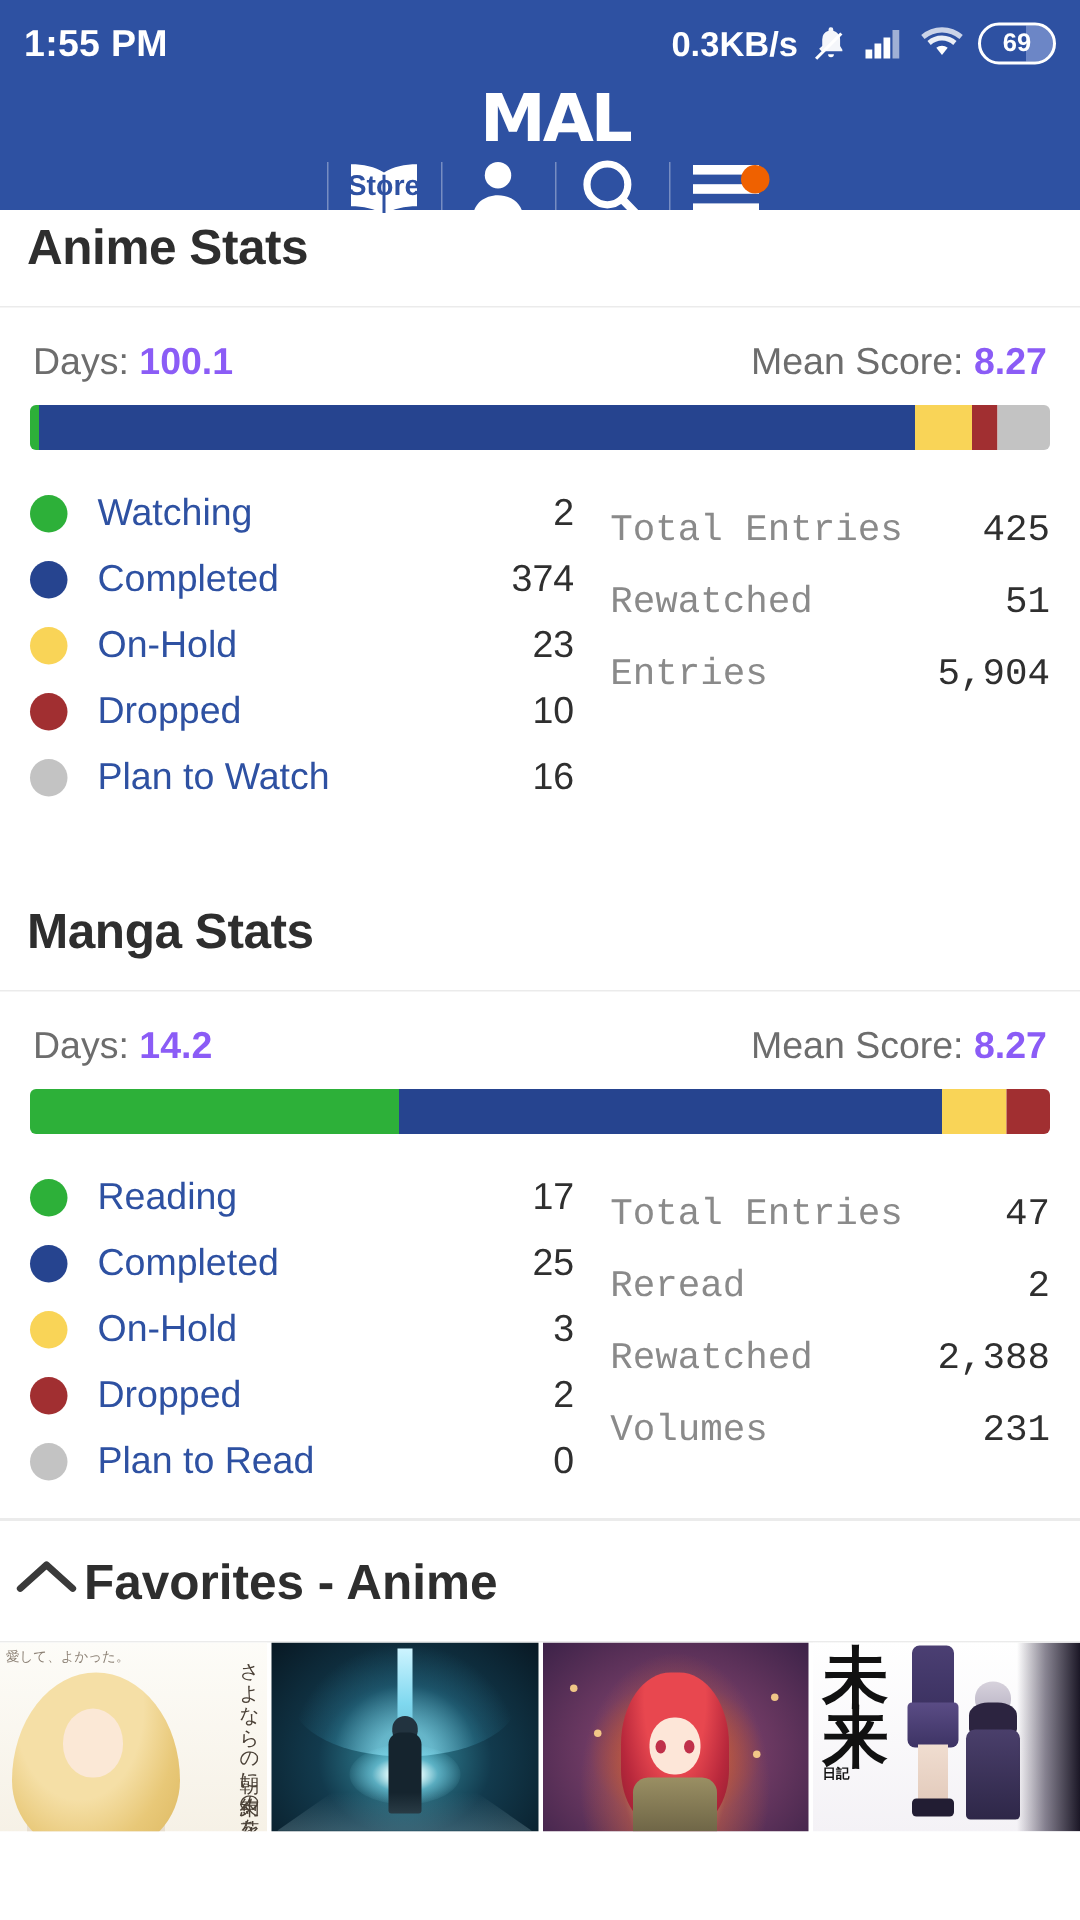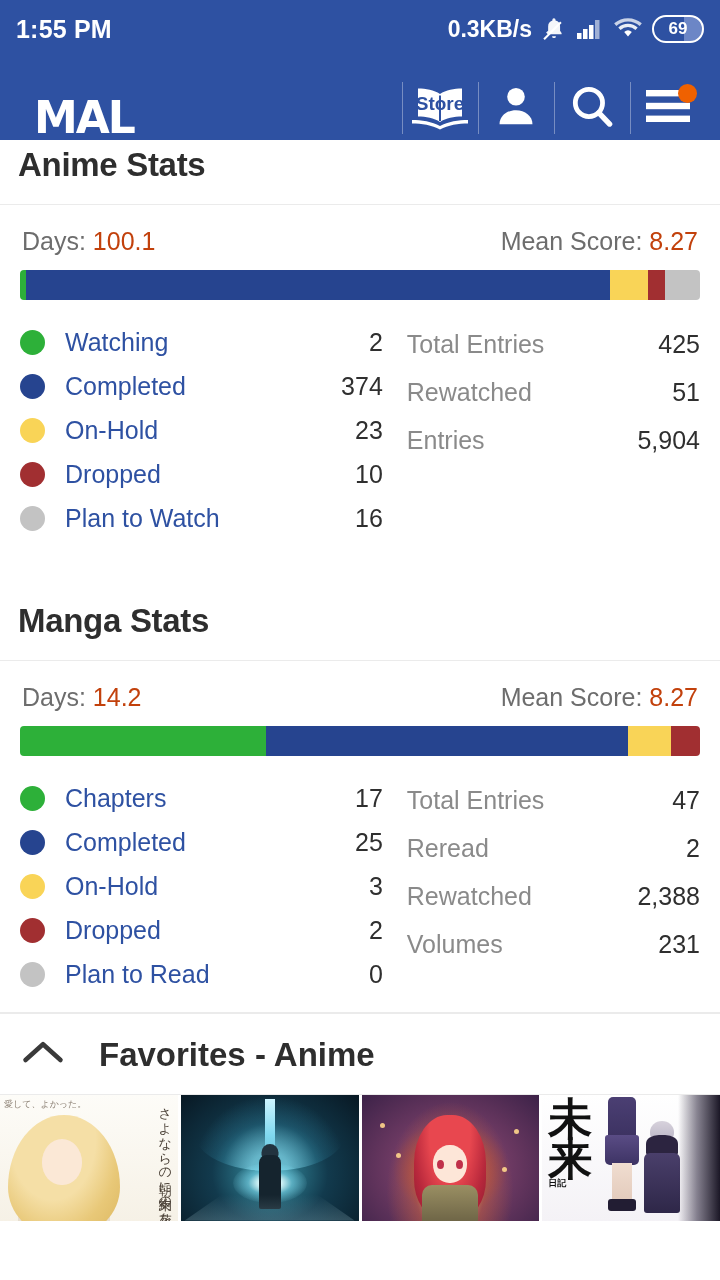--- a/index.html
+++ b/index.html
@@ -25,22 +25,22 @@
   .battery {
     display: flex; align-items: center; justify-content: center;
     width: 52px; height: 28px; border: 2.5px solid #fff; border-radius: 14px;
     font-size: 17px; font-weight: bold; color: #fff; position: relative;
     background: linear-gradient(to right,#2e51a2 0 62%, #6c86c6 62% 100%);
   }
 
   
   .appbar {
     height: 82px; background: #2e51a2;
-    display: flex; align-items: flex-end; justify-content: space-between;
-    padding: 0 14px 0 34px; position: relative;
+    display: flex; align-items: center; justify-content: space-between;
+    padding: 0 14px 0 34px; position: relative; flex-direction: column;
   }
   .mal-logo {
     color:#fff; font-size: 44px; font-weight: 800; letter-spacing: -2px;
     font-family: "DejaVu Sans", sans-serif; line-height: 1;
   }
   .appbar-icons { display:flex; align-items: stretch; height: 64px; }
   .ab-btn {
     display:flex; align-items:center; justify-content:center;
     width: 76px; position: relative; cursor: pointer;
   }
@@ -71,21 +71,21 @@
   .sec-head h2 {
     font-size: 33px; font-weight: bold; color: #2e2e2e; letter-spacing: -.3px;
   }
 
   .stats-block { padding: 22px 20px 10px 20px; }
 
   .meta-row {
     display:flex; justify-content: space-between; align-items: baseline;
     font-size: 25px; color: #6d6d6d; padding: 0 2px 14px 2px;
   }
-  .meta-row b { color: #c2410c; font-weight: normal; }
+  .meta-row b { color: #8b5cf6; font-weight: bold; }
 
   
   .bar {
     display:flex; height: 30px; width: 100%;
     border-radius: 4px; overflow: hidden;
   }
   .bar > span { display:block; height: 100%; }
 
   
   .cols { display:flex; margin-top: 20px; }
@@ -100,34 +100,35 @@
   .legend-label {
     color: #2e51a2; font-size: 25px; flex: 1 1 auto; white-space: nowrap;
   }
   .legend-val {
     color: #2f2f2f; font-size: 25px; text-align: right; min-width: 70px;
     padding-right: 18px;
   }
 
   .sidestats { width: 44%; padding-left: 6px; }
   .side-row {
-    display:flex; justify-content: space-between; align-items:center;
+    display:flex; justify-content: space-between; align-items:flex-end;
     height: 48px;
+    font-family: Liberation Mono, monospace;
   }
   .side-label { color: #8a8a8a; font-size: 25px; }
   .side-val { color: #2f2f2f; font-size: 25px; }
 
   .block-gap { height: 46px; }
 
   .fav-divider { height: 1.5px; background:#ebebeb; margin-top: 6px; }
 
   
   .fav-head {
-    display:flex; align-items:center; gap: 35px;
-    padding: 22px 18px 20px 22px; border-bottom: 1.5px solid #ebebeb;
+    display:flex; align-items:center; gap: 4px;
+    padding: 22px 18px 20px 10px; border-bottom: 1.5px solid #ebebeb;
   }
   .fav-head h2 { font-size: 33px; font-weight: bold; color:#2e2e2e; }
 
   .fav-strip { display:flex; gap: 3px; height: 126px; overflow: hidden; }
   .fav-card { flex: 1 1 0; height: 126px; position: relative; overflow: hidden; }
 
   
   .p1 { background: linear-gradient(#fdfcf8, #f6f1e6); }
   .p1 .hair {
     position:absolute; left: 8px; bottom: -14px; width: 112px; height: 120px;
@@ -445,21 +446,21 @@
         <span style="width: 36.2%; background: rgb(45, 176, 57);"></span>
         <span style="width: 53.2%; background: rgb(38, 68, 143);"></span>
         <span style="width: 6.4%; background: rgb(249, 212, 87);"></span>
         <span style="width: 4.2%; background: rgb(161, 47, 49);"></span>
       </div>
 
     <div class="cols">
       <div class="legend" id="manga-legend">
           <div class="legend-row">
             <span class="dot" style="background: rgb(45, 176, 57);"></span>
-            <span class="legend-label">Chapters</span>
+            <span class="legend-label">Reading</span>
             <span class="legend-val">17</span>
           </div>
           <div class="legend-row">
             <span class="dot" style="background: rgb(38, 68, 143);"></span>
             <span class="legend-label">Completed</span>
             <span class="legend-val">25</span>
           </div>
           <div class="legend-row">
             <span class="dot" style="background: rgb(249, 212, 87);"></span>
             <span class="legend-label">On-Hold</span>

